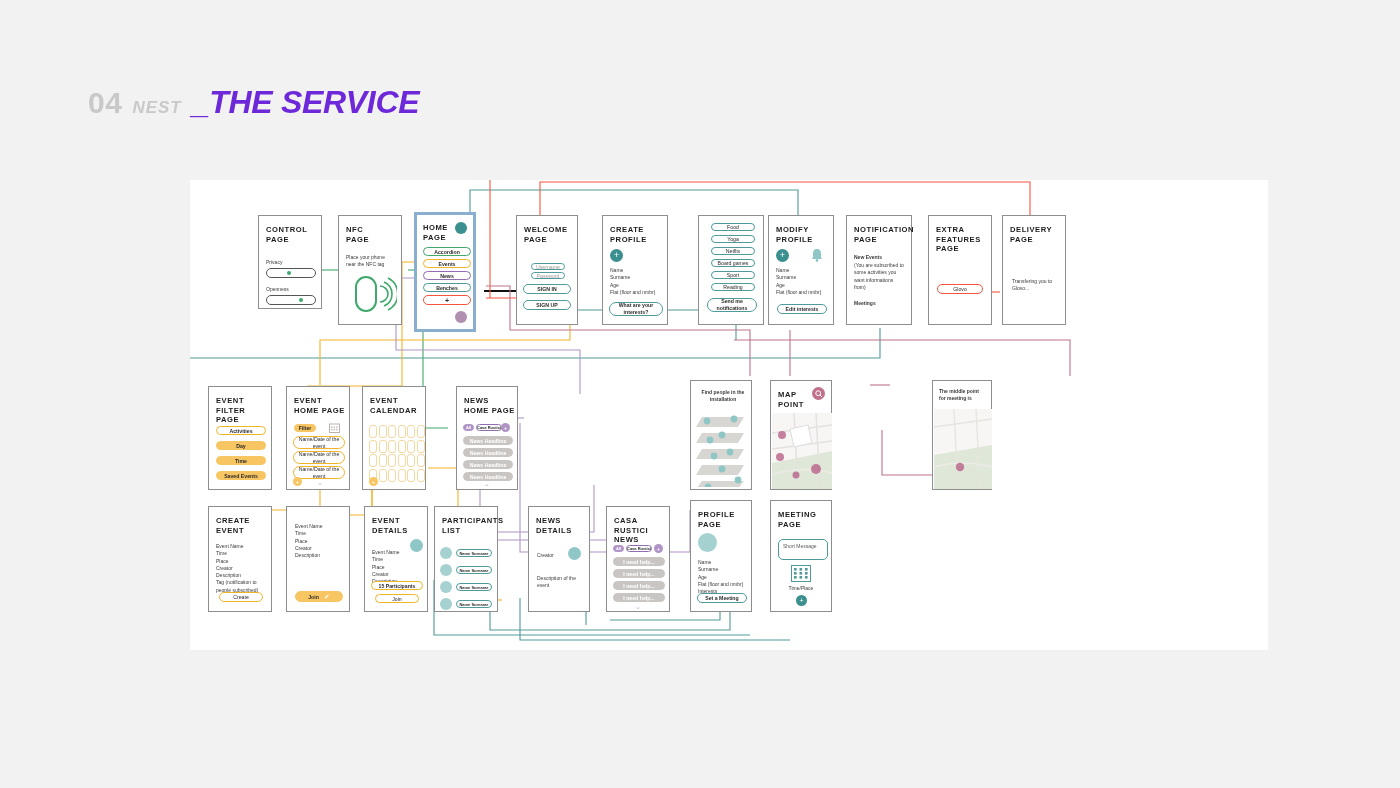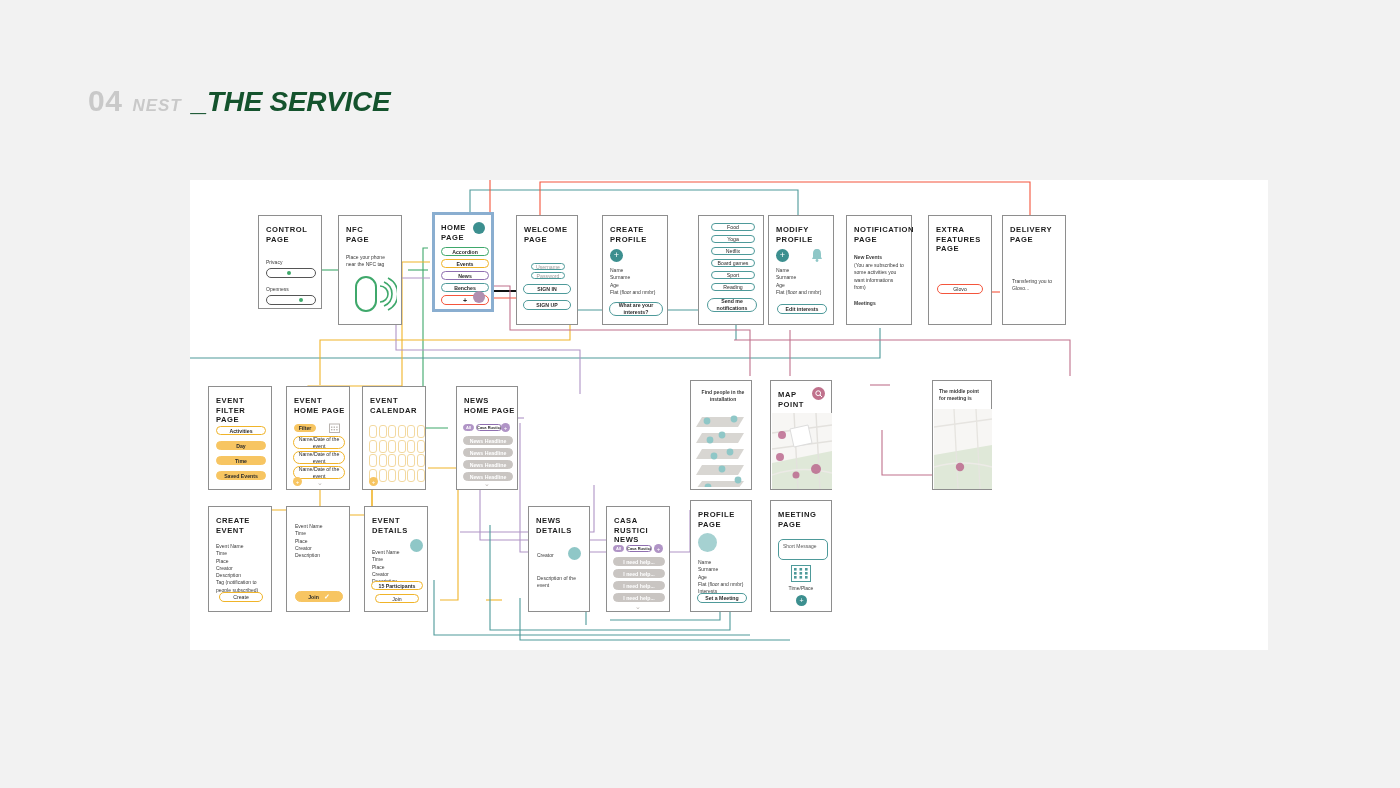--- a/index.html
+++ b/index.html
@@ -8,21 +8,21 @@
     background:#f2f2f2;
     font-family:"Liberation Sans", sans-serif;
     overflow:hidden;position:relative;
   }
   .slide{position:absolute;inset:0;}
 
   
   .header{position:absolute;left:88px;top:84px;display:flex;align-items:baseline;gap:10px;}
   .h-num{font-size:30px;font-weight:bold;color:#c9c9c9;letter-spacing:.5px;}
   .h-nest{font-size:17px;font-weight:bold;font-style:italic;color:#c9c9c9;letter-spacing:1px;}
-  .h-title{font-size:28px;font-weight:bold;font-style:italic;color:#14532d;letter-spacing:-.3px;}
+  .h-title{font-size:32px;font-weight:bold;font-style:italic;color:#6d28d9;letter-spacing:-.3px;}
 
   
   .canvas{position:absolute;left:190px;top:180px;width:1078px;height:470px;background:#fff;}
   .wires{position:absolute;left:0;top:0;width:1078px;height:470px;}
 
   
   .card{position:absolute;background:#fff;border:1px solid #8e8e8e;box-sizing:border-box;}
   .card.hi{border:3px solid #8aaed0;}
   .ttl{font-size:7.6px;font-weight:bold;color:#1c1c1c;letter-spacing:.55px;line-height:1.28;}
   .small{font-size:5px;color:#3a3a3a;line-height:1.45;}
@@ -135,21 +135,21 @@
 PAGE</div>
       <div class="small" style="position:absolute;left:7px;top:38px;width:50px;">Place your phone near the NFC tag</div>
       <svg style="position:absolute;left:14px;top:58px;" width="44" height="40">
         <rect x="3" y="3" width="20" height="34" rx="10" fill="none" stroke="#3fa86b" stroke-width="2"></rect>
         <path d="M27 12 a8 8 0 0 1 0 16" fill="none" stroke="#3fa86b" stroke-width="1.6"></path>
         <path d="M31 8 a13 13 0 0 1 0 24" fill="none" stroke="#3fa86b" stroke-width="1.6"></path>
         <path d="M35 4 a18 18 0 0 1 0 32" fill="none" stroke="#3fa86b" stroke-width="1.6"></path>
       </svg>
     </div>
 
-    <div class="card hi" style="left:242px;top:32px;width:62px;height:100px;text-decoration:underline;">
+    <div class="card hi" style="left:224px;top:32px;width:62px;height:120px;text-decoration:underline;">
       <div class="ttl" style="position:absolute;left:6px;top:8px;white-space:pre-line;">HOME
 PAGE</div>
       <div class="dot" style="position:absolute;right:6px;top:7px;width:12px;height:12px;background:#3c8f8f;"></div>
       <div class="pill grn" style="position:absolute;left:6px;top:32px;width:48px;height:9px;">Accordion</div>
       <div class="pill org" style="position:absolute;left:6px;top:44px;width:48px;height:9px;">Events</div>
       <div class="pill pur" style="position:absolute;left:6px;top:56px;width:48px;height:9px;">News</div>
       <div class="pill tea" style="position:absolute;left:6px;top:68px;width:48px;height:9px;">Benches</div>
       <div class="pill red" style="position:absolute;left:6px;top:80px;width:48px;height:10px;font-size:7px;">+</div>
       <div class="dot" style="position:absolute;right:6px;bottom:6px;width:12px;height:12px;background:#b08fb0;"></div>
     </div>
@@ -406,20 +406,42 @@
         <div>Event Name</div>
         <div>Time</div>
         <div>Place</div>
         <div>Creator</div>
         <div>Description</div>
       </div>
       <div class="pill org" style="position:absolute;left:6px;bottom:21px;width:52px;height:9px;">15 Participants</div>
       <div class="pill org" style="position:absolute;left:10px;bottom:8px;width:44px;height:9px;font-weight:normal;">Join</div>
     </div>
 
+    <div class="card" style="left:244px;top:326px;width:64px;height:106px;">
+      <div class="ttl" style="position:absolute;left:7px;top:9px;white-space:pre-line;">PARTICIPANTS
+LIST</div>
+      <div style="position:absolute;left:5px;top:40px;">
+        <div class="row" style="gap:4px;margin-bottom:5px;">
+          <div class="dot" style="width:12px;height:12px;background:#a5d1d1;"></div>
+          <div class="pill tea" style="width:36px;height:8px;font-size:4px;">Name Surname</div>
+        </div>
+        <div class="row" style="gap:4px;margin-bottom:5px;">
+          <div class="dot" style="width:12px;height:12px;background:#a5d1d1;"></div>
+          <div class="pill tea" style="width:36px;height:8px;font-size:4px;">Name Surname</div>
+        </div>
+        <div class="row" style="gap:4px;margin-bottom:5px;">
+          <div class="dot" style="width:12px;height:12px;background:#a5d1d1;"></div>
+          <div class="pill tea" style="width:36px;height:8px;font-size:4px;">Name Surname</div>
+        </div>
+        <div class="row" style="gap:4px;">
+          <div class="dot" style="width:12px;height:12px;background:#a5d1d1;"></div>
+          <div class="pill tea" style="width:36px;height:8px;font-size:4px;">Name Surname</div>
+        </div>
+      </div>
+    </div>
 
     <div class="card" style="left:338px;top:326px;width:62px;height:106px;">
       <div class="ttl" style="position:absolute;left:7px;top:9px;white-space:pre-line;">NEWS
 DETAILS</div>
       <div class="small" style="position:absolute;left:8px;top:45px;">Creator</div>
       <div class="dot" style="position:absolute;right:8px;top:40px;width:13px;height:13px;background:#8fc7c7;"></div>
       <div class="small" style="position:absolute;left:8px;top:68px;width:42px;">Description of the event</div>
     </div>
 
     <div class="card" style="left:416px;top:326px;width:64px;height:106px;">

